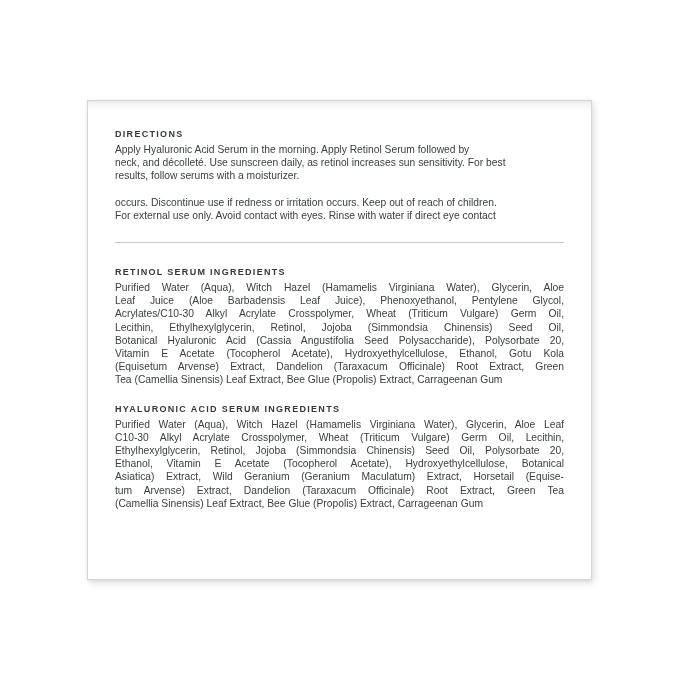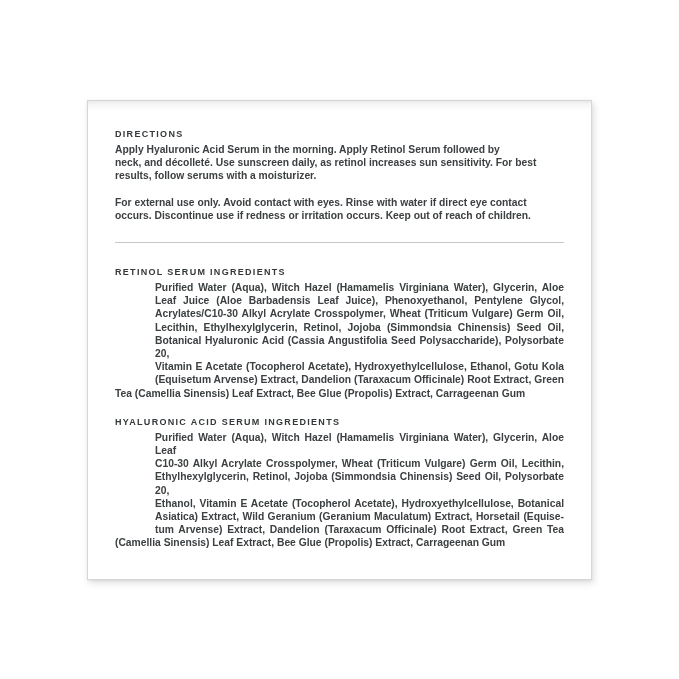--- a/index.html
+++ b/index.html
@@ -39,48 +39,47 @@
     margin:0 0 3px 0;
   }
   .sec-retinol h2{margin-top:23px;}
   .sec-ha h2{margin-top:16px;}
   .para{
     font-size:10.3px;
     line-height:13.2px;
     color:var(--text);
   }
   .para.p-gap{margin-top:13px;}
-  .line{white-space:pre;font-weight:bold;}
+  .line{white-space:pre;}
   .line.just{
     white-space:normal;
     text-align:justify;
     text-align-last:justify;
-    margin-left:40px;
   }
   .divider{
     height:1px;
     background:var(--divider);
     margin:20px 0 0 0;
   }
 </style>
 </head>
 <body>
 
 <div class="card">
 
   <section class="section sec-directions">
     <h2>DIRECTIONS</h2>
     <div class="para">
         <div class="line">Apply Hyaluronic Acid Serum in the morning. Apply Retinol Serum followed by</div>
         <div class="line">neck, and décolleté. Use sunscreen daily, as retinol increases sun sensitivity. For best</div>
         <div class="line">results, follow serums with a moisturizer.</div>
       </div>
     <div class="para p-gap">
+        <div class="line">occurs. Discontinue use if redness or irritation occurs. Keep out of reach of children.</div>
         <div class="line">For external use only. Avoid contact with eyes. Rinse with water if direct eye contact</div>
-        <div class="line">occurs. Discontinue use if redness or irritation occurs. Keep out of reach of children.</div>
       </div>
   </section>
 
   <div class="divider"></div>
 
   <section class="section sec-retinol">
     <h2>RETINOL SERUM INGREDIENTS</h2>
     <div class="para">
         <div class="line just">Purified Water (Aqua), Witch Hazel (Hamamelis Virginiana Water), Glycerin, Aloe</div>
         <div class="line just">Leaf Juice (Aloe Barbadensis Leaf Juice), Phenoxyethanol, Pentylene Glycol,</div>

